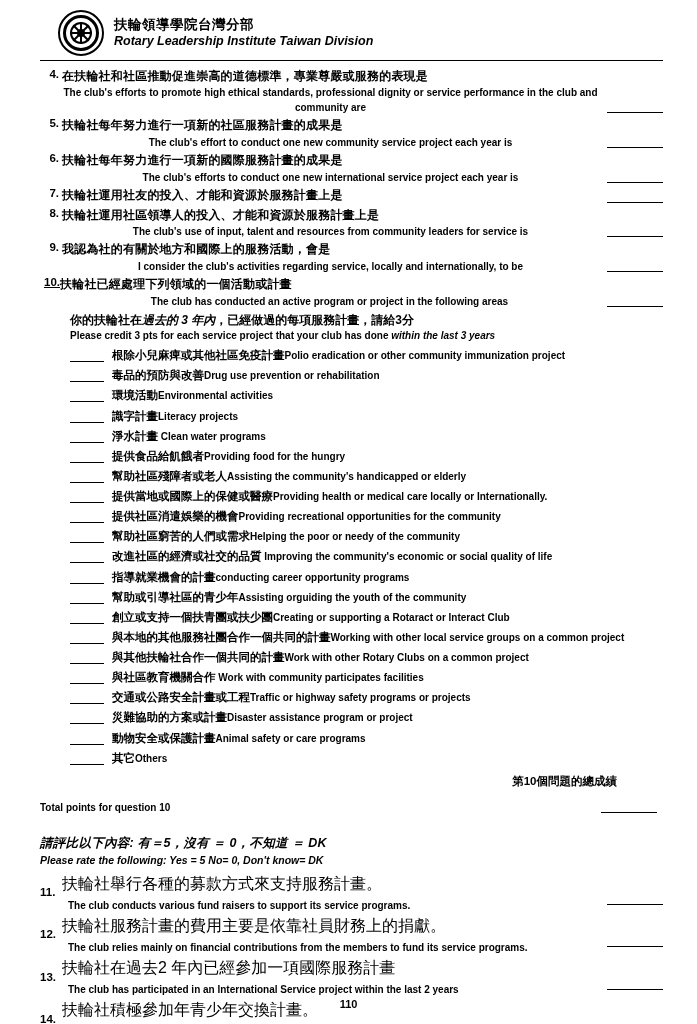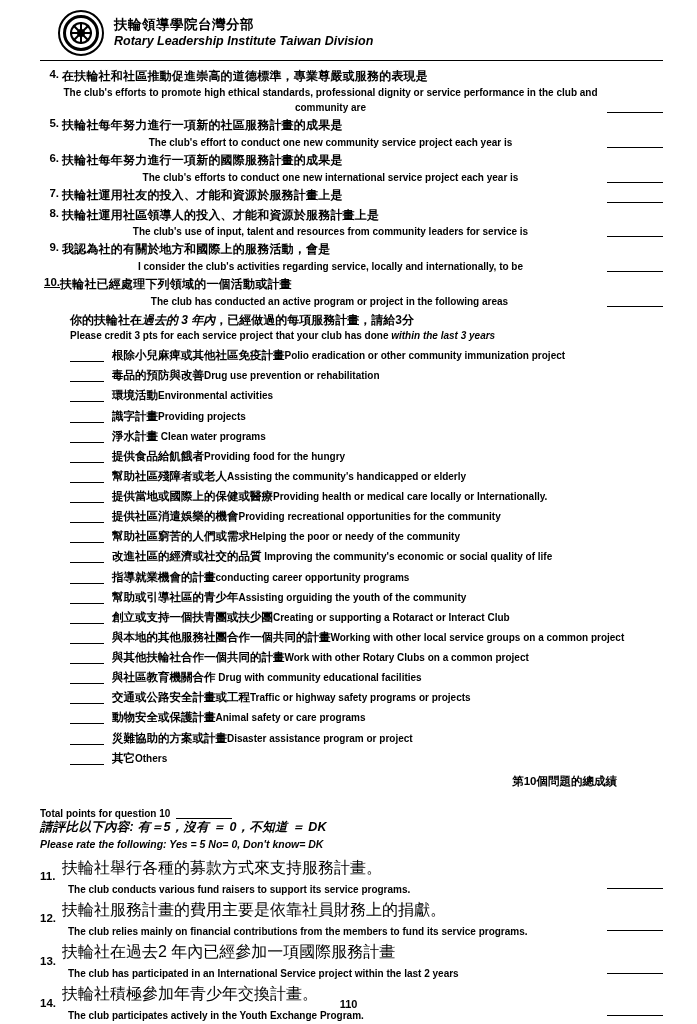--- a/index.html
+++ b/index.html
@@ -187,38 +187,38 @@
     margin-right: 6px;
     text-align: right;
   }
   .total-cn {
     font-size: 11.5px;
     font-weight: bold;
     margin-right: 40px;
   }
   .total-line {
     display: flex;
-    justify-content: flex-start;
+    justify-content: space-between;
     align-items: flex-end;
     gap: 6px;
-    margin-top: 17px;
+    margin-top: 11px;
   }
   .total-en {
     font-size: 10px;
     font-weight: bold;
   }
   .total-blank {
     width: 56px;
     border-bottom: 1px solid #000;
     height: 12px;
   }
 
   
   .rate-note {
-    margin-top: 0;
+    margin-top: 22px;
     margin-bottom: 6px;
   }
   .rate-cn {
     font-size: 12.5px;
     font-weight: bold;
     font-style: italic;
     letter-spacing: 0.3px;
   }
   .rate-en {
     font-size: 10.5px;
@@ -371,21 +371,21 @@
     <div class="check-item">
       <div class="check-blank"></div>
       <div class="check-text"><span class="cn">毒品的預防與改善</span><span>Drug use prevention or rehabilitation</span></div>
     </div>
     <div class="check-item">
       <div class="check-blank"></div>
       <div class="check-text"><span class="cn">環境活動</span><span>Environmental activities</span></div>
     </div>
     <div class="check-item">
       <div class="check-blank"></div>
-      <div class="check-text"><span class="cn">識字計畫</span><span>Providing projects</span></div>
+      <div class="check-text"><span class="cn">識字計畫</span><span>Literacy projects</span></div>
     </div>
     <div class="check-item">
       <div class="check-blank"></div>
       <div class="check-text"><span class="cn">淨水計畫</span><span> Clean water programs</span></div>
     </div>
     <div class="check-item">
       <div class="check-blank"></div>
       <div class="check-text"><span class="cn">提供食品給飢餓者</span><span>Providing food for the hungry</span></div>
     </div>
     <div class="check-item">
@@ -423,33 +423,33 @@
     <div class="check-item">
       <div class="check-blank"></div>
       <div class="check-text"><span class="cn">與本地的其他服務社團合作一個共同的計畫</span><span>Working with other local service groups on a common project</span></div>
     </div>
     <div class="check-item">
       <div class="check-blank"></div>
       <div class="check-text"><span class="cn">與其他扶輪社合作一個共同的計畫</span><span>Work with other Rotary Clubs on a common project</span></div>
     </div>
     <div class="check-item">
       <div class="check-blank"></div>
-      <div class="check-text"><span class="cn">與社區教育機關合作</span><span>  Drug with community educational facilities</span></div>
+      <div class="check-text"><span class="cn">與社區教育機關合作</span><span>  Work with community participates facilities</span></div>
     </div>
     <div class="check-item">
       <div class="check-blank"></div>
       <div class="check-text"><span class="cn">交通或公路安全計畫或工程</span><span>Traffic or highway safety programs or projects</span></div>
     </div>
     <div class="check-item">
       <div class="check-blank"></div>
+      <div class="check-text"><span class="cn">災難協助的方案或計畫</span><span>Disaster assistance program or project</span></div>
+    </div>
+    <div class="check-item">
+      <div class="check-blank"></div>
       <div class="check-text"><span class="cn">動物安全或保護計畫</span><span>Animal safety or care programs</span></div>
-    </div>
-    <div class="check-item">
-      <div class="check-blank"></div>
-      <div class="check-text"><span class="cn">災難協助的方案或計畫</span><span>Disaster assistance program or project</span></div>
     </div>
     <div class="check-item">
       <div class="check-blank"></div>
       <div class="check-text"><span class="cn">其它</span><span>Others</span></div>
     </div>
   </div>
 
   <div class="total-block">
     <div class="total-cn">第10個問題的總成績</div>
     <div class="total-line">

